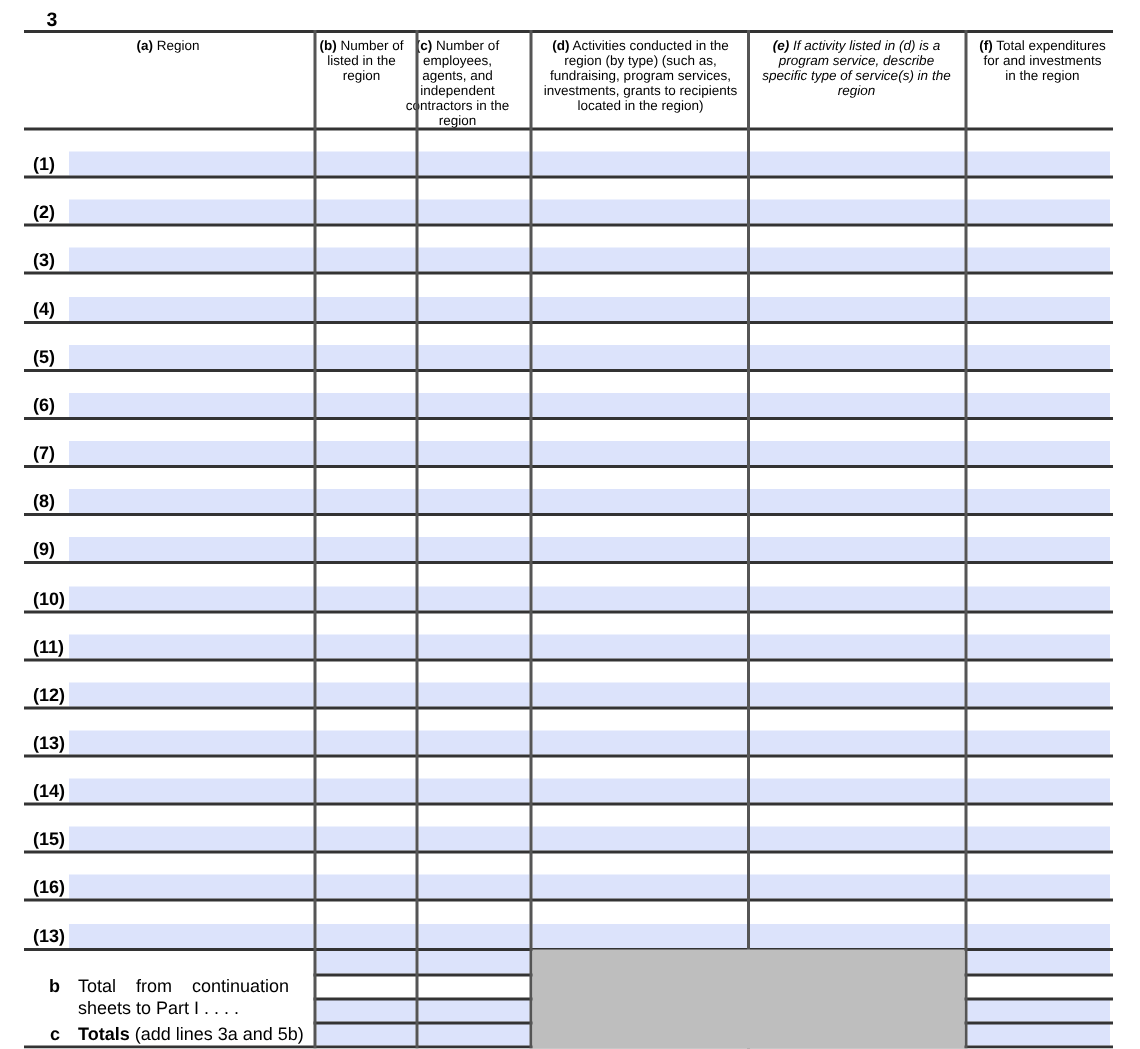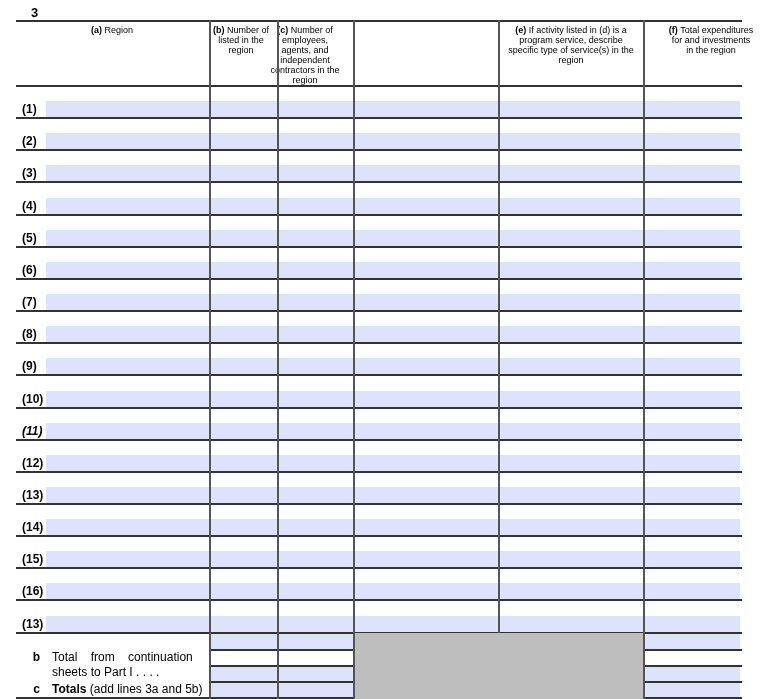--- a/index.html
+++ b/index.html
@@ -28,22 +28,23 @@
 </div>
 
 <div class="table" id="tbl">
 
   <div class="hline" style="top:0;width:726px;"></div>
   <div class="hline" style="top:65px;width:726px;"></div>
 
   <div class="hdr" style="left:0;width:192px;"><b>(a)</b> <span>Region</span></div>
   <div class="hdr" style="left:195px;width:60px;"><b>(b)</b> <span>Number of listed in the region</span></div>
   <div class="hdr" style="left:253px;width:72px;"><b>(c)</b> <span>Number of employees, agents, and independent contractors in the region</span></div>
-  <div class="hdr" style="left:490px;width:130px;"><b>(e)</b> <span>If activity listed in (d) is a program service, describe specific type of service(s) in the region</span></div>
-  <div class="hdr" style="left:652px;width:86px;"><b>(f)</b> <span>Total expenditures for and investments in the region</span></div>
+  <div class="hdr" style="left:340px;width:142px;"><b>(d)</b> <span>Activities conducted in the region (by type) (such as, fundraising, program services, investments, grants to recipients located in the region)</span></div>
+  <div class="hdr" style="left:490px;width:130px;font-style:italic;"><b>(e)</b> <span>If activity listed in (d) is a program service, describe specific type of service(s) in the region</span></div>
+  <div class="hdr" style="left:636px;width:86px;"><b>(f)</b> <span>Total expenditures for and investments in the region</span></div>
 
   <div id="rows">
       <div class="field" style="left: 30px; width: 163px; top: 81.15px;"></div>
       <div class="field" style="left: 195px; width: 66px; top: 81.15px;"></div>
       <div class="field" style="left: 263px; width: 74px; top: 81.15px;"></div>
       <div class="field" style="left: 339px; width: 143px; top: 81.15px;"></div>
       <div class="field" style="left: 484px; width: 143px; top: 81.15px;"></div>
       <div class="field" style="left: 629px; width: 95px; top: 81.15px;"></div>
       <div class="rownum" style="top: 82.15px;">(1)</div>
       <div class="hline" style="top: 97.15px; width: 726px;"></div>
@@ -118,21 +119,21 @@
       <div class="field" style="left: 484px; width: 143px; top: 370.5px;"></div>
       <div class="field" style="left: 629px; width: 95px; top: 370.5px;"></div>
       <div class="rownum" style="top: 371.5px;">(10)</div>
       <div class="hline" style="top: 386.5px; width: 726px;"></div>
       <div class="field" style="left: 30px; width: 163px; top: 402.65px;"></div>
       <div class="field" style="left: 195px; width: 66px; top: 402.65px;"></div>
       <div class="field" style="left: 263px; width: 74px; top: 402.65px;"></div>
       <div class="field" style="left: 339px; width: 143px; top: 402.65px;"></div>
       <div class="field" style="left: 484px; width: 143px; top: 402.65px;"></div>
       <div class="field" style="left: 629px; width: 95px; top: 402.65px;"></div>
-      <div class="rownum" style="top: 403.65px; font-style: italic;">(11)</div>
+      <div class="rownum" style="top: 403.65px;">(11)</div>
       <div class="hline" style="top: 418.65px; width: 726px;"></div>
       <div class="field" style="left: 30px; width: 163px; top: 434.8px;"></div>
       <div class="field" style="left: 195px; width: 66px; top: 434.8px;"></div>
       <div class="field" style="left: 263px; width: 74px; top: 434.8px;"></div>
       <div class="field" style="left: 339px; width: 143px; top: 434.8px;"></div>
       <div class="field" style="left: 484px; width: 143px; top: 434.8px;"></div>
       <div class="field" style="left: 629px; width: 95px; top: 434.8px;"></div>
       <div class="rownum" style="top: 435.8px;">(12)</div>
       <div class="hline" style="top: 450.8px; width: 726px;"></div>
       <div class="field" style="left: 30px; width: 163px; top: 466.95px;"></div>

